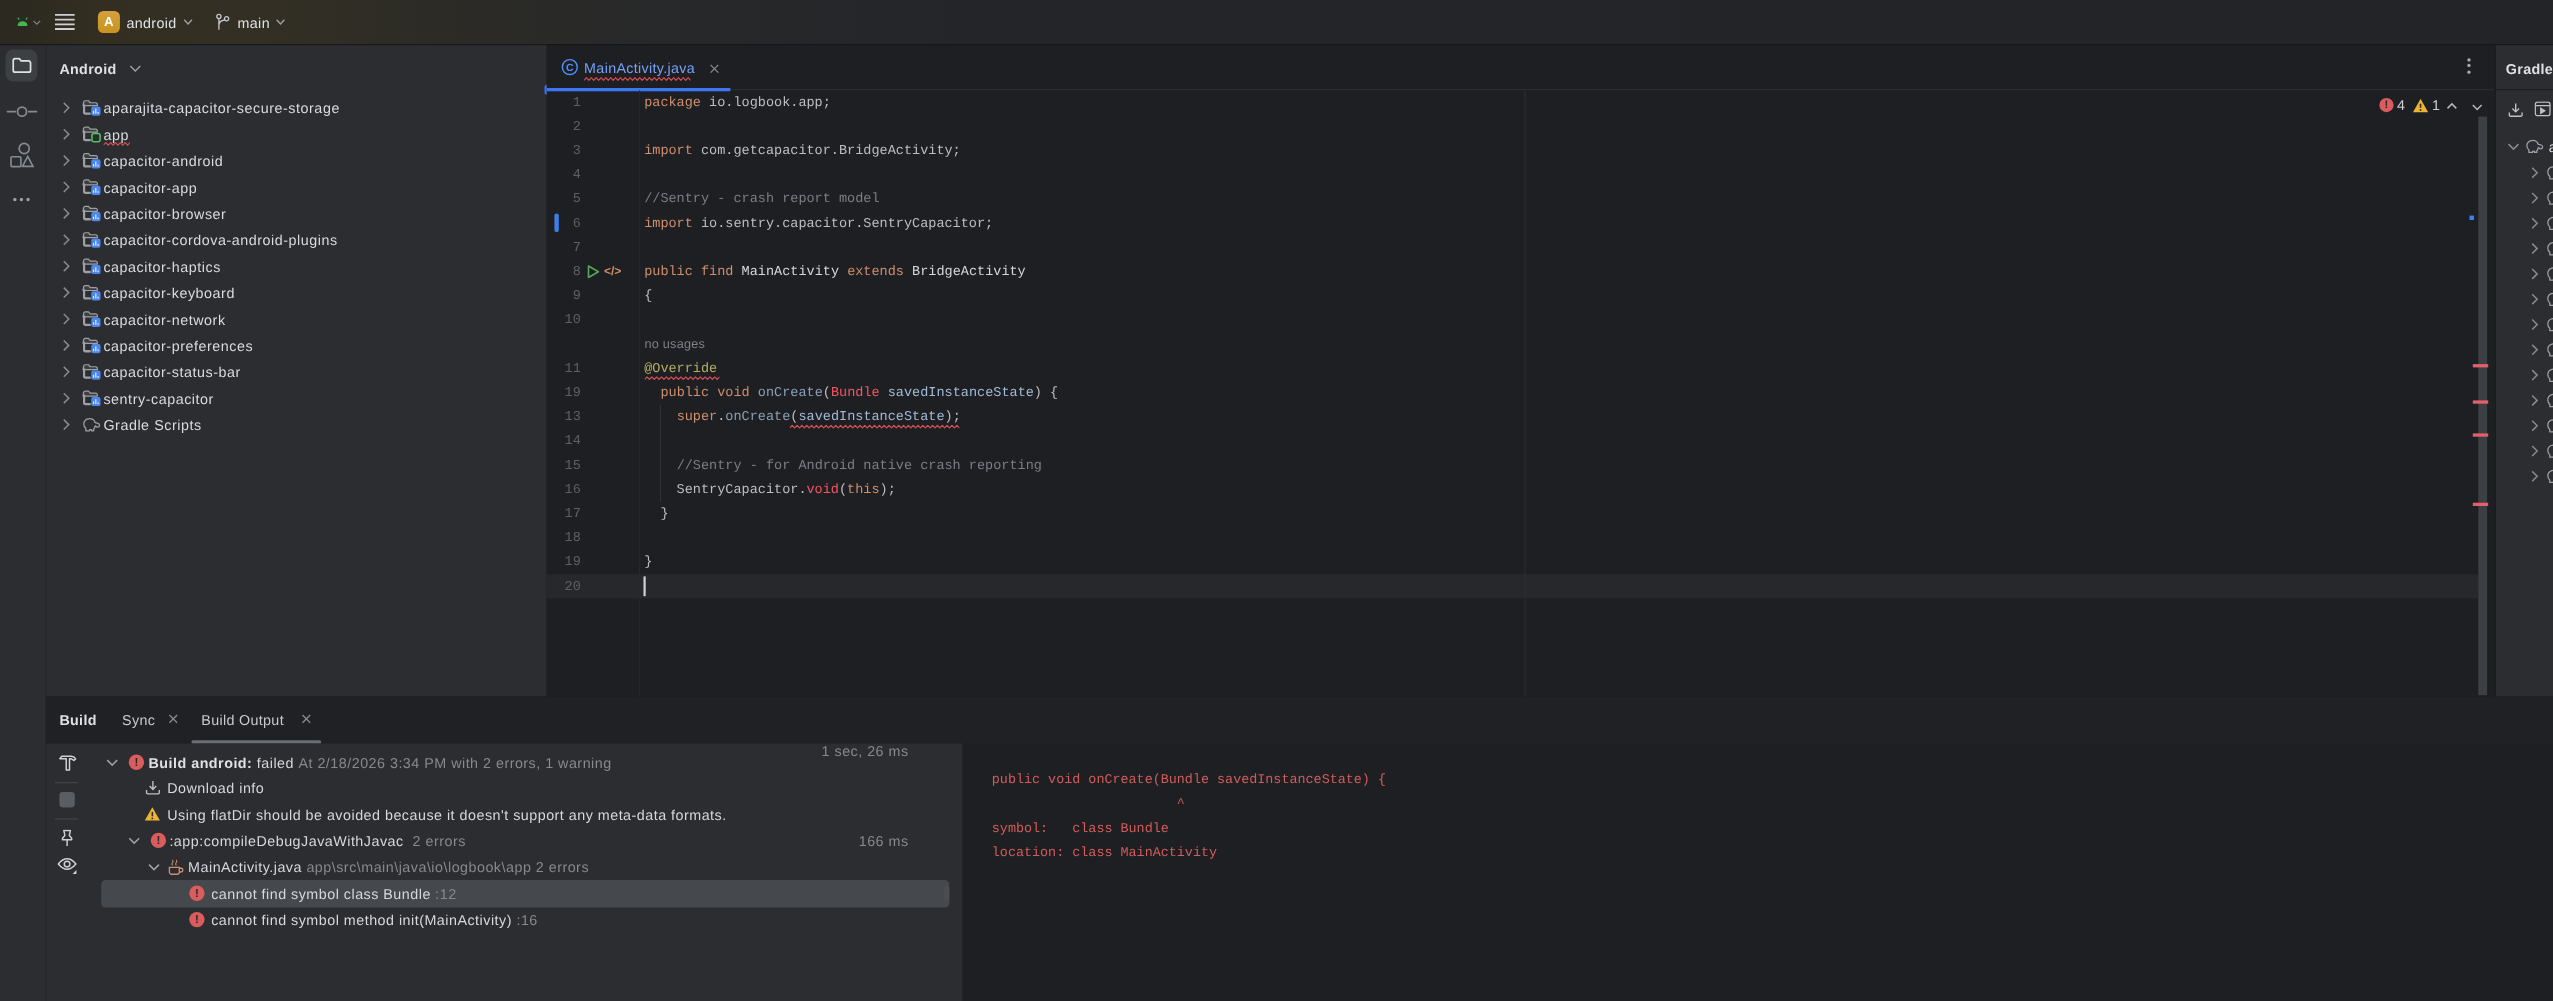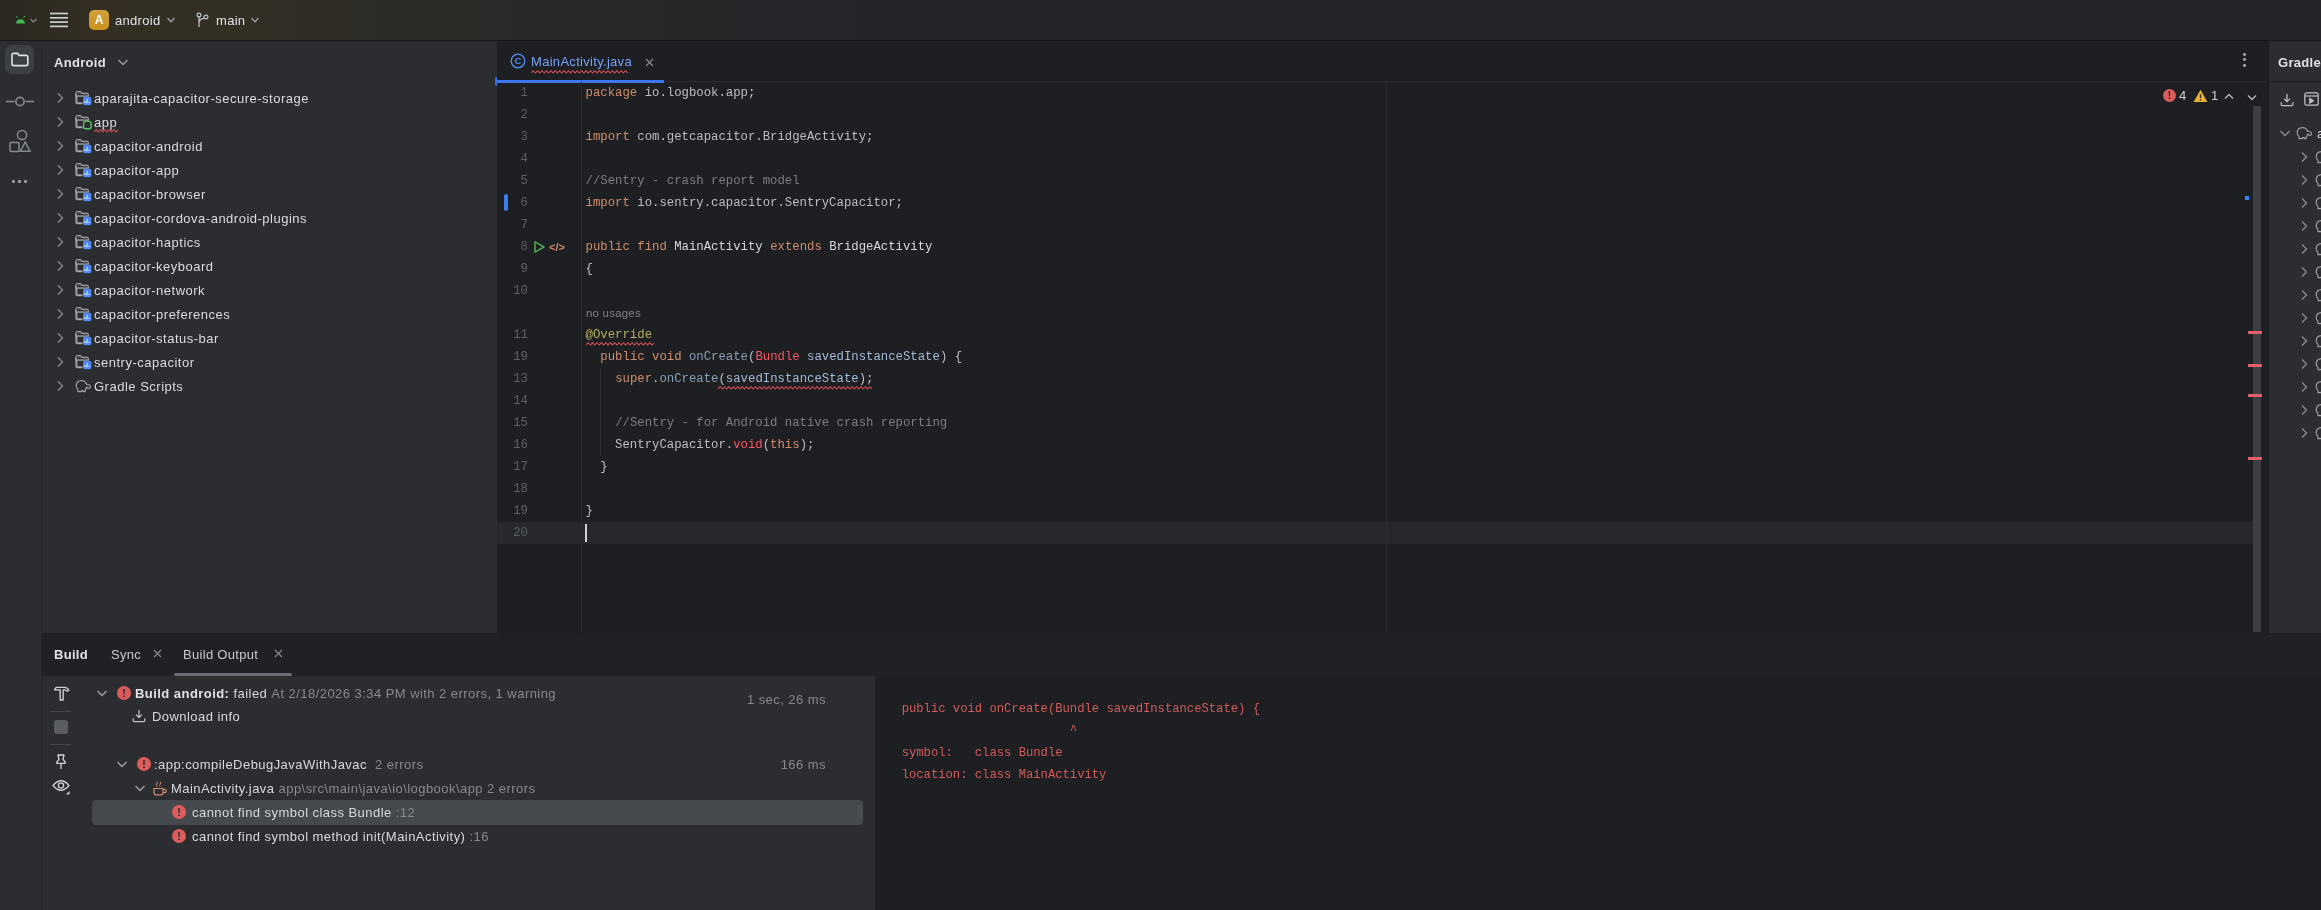--- a/index.html
+++ b/index.html
@@ -667,27 +667,32 @@
 <svg class="abs" style="left:10px;top:144px" width="18" height="17" viewBox="0 0 18 17">
       <g stroke="#cfd2d6" stroke-width="1.3" fill="none">
         <path d="M1 7.5 q8 -9.5 16 0 q-8 9.5 -16 0 Z"></path>
         <circle cx="9" cy="7.5" r="2.6"></circle>
       </g>
       <path d="M17.5 13 v3.5 h-3.5 Z" fill="#cfd2d6"></path>
     </svg>
 <div class="brow" style="left:52px;top:47px"><svg width="16" height="16" viewBox="0 0 16 16" style="flex:none">
         <path d="M3.5 6 L8 10.5 L12.5 6" stroke="#9da0a6" stroke-width="1.4" fill="none"></path>
       </svg><span style="width:7px"></span><div class="errc">!</div><span style="width:4px"></span><b style="color:#dfe1e5">Build android:</b><span>&nbsp;failed&nbsp;</span><span class="gry">At 2/18/2026 3:34 PM with 2 errors, 1 warning</span></div>
-<div class="brow gry" style="left:678px;top:53px;width:106px;justify-content:flex-end">1 sec, 26 ms</div>
+<div class="brow gry" style="left:678px;top:36px;width:106px;justify-content:flex-end">1 sec, 26 ms</div>
 <div class="brow" style="left:90px;top:70px"><svg width="14" height="14" viewBox="0 0 14 14" style="flex:none">
         <g stroke="#bfc2c7" stroke-width="1.25" fill="none">
           <path d="M1.2 9.2 v2.3 a1.2 1.2 0 0 0 1.2 1.2 h9.2 a1.2 1.2 0 0 0 1.2 -1.2 v-2.3"></path>
           <path d="M7 1 v7.2 M4 5.6 L7 8.7 L10 5.6"></path>
         </g>
       </svg><span style="width:6px"></span>Download info</div>
+<div class="brow" style="left:89px;top:94px"><svg width="15" height="14" viewBox="0 0 15 14" style="flex:none">
+        <path d="M7.5 0.8 L14.4 13 H0.6 Z" fill="#ecb335"></path>
+        <rect x="6.8" y="5" width="1.4" height="4.2" rx="0.7" fill="#2b2d30"></rect>
+        <circle cx="7.5" cy="11" r="0.85" fill="#2b2d30"></circle>
+      </svg><span style="width:6px"></span>Using flatDir should be avoided because it doesn't support any meta-data formats.</div>
 <div class="brow" style="left:72px;top:118px"><svg width="16" height="16" viewBox="0 0 16 16" style="flex:none">
         <path d="M3.5 6 L8 10.5 L12.5 6" stroke="#9da0a6" stroke-width="1.4" fill="none"></path>
       </svg><span style="width:7px"></span><div class="errc">!</div><span style="width:3px"></span>:app:compileDebugJavaWithJavac<span class="gry">&nbsp;&nbsp;2 errors</span></div>
 <div class="brow gry" style="left:678px;top:118px;width:106px;justify-content:flex-end">166 ms</div>
 <div class="brow" style="left:90px;top:142px"><svg width="16" height="16" viewBox="0 0 16 16" style="flex:none">
         <path d="M3.5 6 L8 10.5 L12.5 6" stroke="#9da0a6" stroke-width="1.4" fill="none"></path>
       </svg><span style="width:4px"></span><svg width="15" height="16" viewBox="0 0 15 16" style="flex:none">
         <g fill="none" stroke="#cf8e6d" stroke-width="1.2">
           <path d="M2 8.5 h9 v4.3 a2 2 0 0 1 -2 2 h-5 a2 2 0 0 1 -2 -2 z"></path>
           <path d="M11.2 9.3 h1.4 a1.7 1.7 0 0 1 0 3.4 h-1.5"></path>

